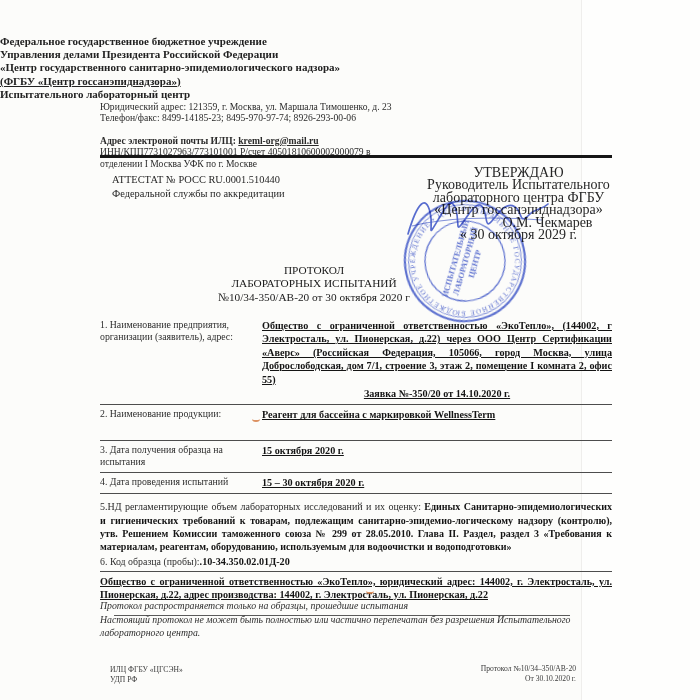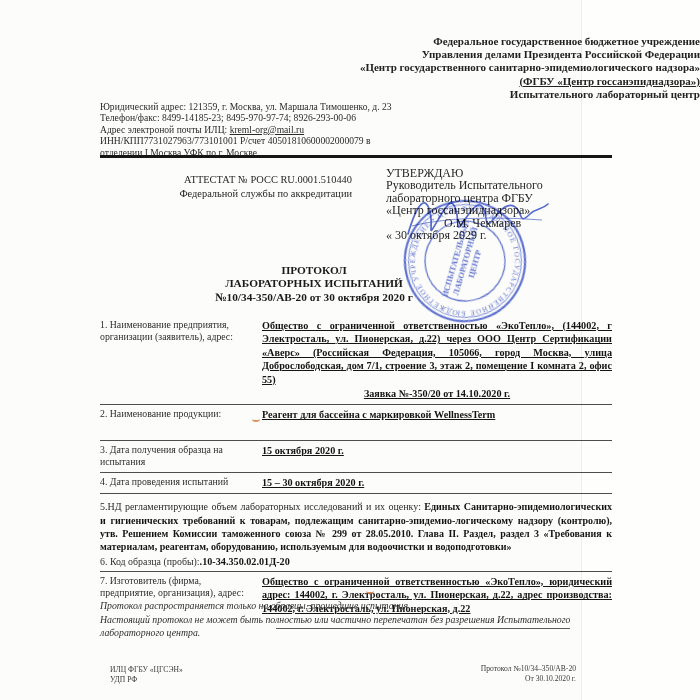--- a/index.html
+++ b/index.html
@@ -8,47 +8,47 @@
     background:#fcfcfa; overflow:hidden;
     font-family:"Liberation Serif", serif; color:#1c1c1c;
   }
   .crease {
     position:absolute; top:0; left:581px; width:119px; height:700px;
     background:#fefefd; border-left:1px solid #efeeec; z-index:0;
   }
   .layer { position:relative; z-index:1; }
 
   
-  .org-header { position:absolute; top:35px; left:0; width:700px; text-align:right;
+  .org-header { position:absolute; top:35px; left:0; width:700px; text-align:left;
     font-weight:bold; font-size:11px; line-height:13.2px; color:#222; }
   .org-header .u { text-decoration:underline; }
 
   .contacts { position:absolute; top:101px; left:100px; width:400px;
     font-size:9.6px; line-height:11.4px; color:#2a2a2a; }
-  .contacts .gap { margin-top:0; }
+  .contacts .gap { margin-top:11px;font-weight:bold; }
   .email-link { text-decoration:underline; color:#2a2a2a; }
 
   .thick-line { position:absolute; top:155px; left:100px; width:512px; height:3px; background:#161616; }
 
   
-  .attestat { position:absolute; top:173px; left:112px; width:240px; text-align:right;
+  .attestat { position:absolute; top:173px; left:112px; width:240px; text-align:left;
     font-size:10.4px; line-height:13.5px; color:#262626; }
-  .approval { position:absolute; top:167px; left:386px; width:205px;
-    font-size:12px; line-height:12.4px; color:#262626; }
+  .approval { position:absolute; top:167px; left:416px; width:205px;
+    font-size:14px; line-height:12.4px; color:#262626;text-align:center; }
   .approval .signer { margin-left:58px; }
 
   
   .stamp-svg { position:absolute; left:398px; top:194px; width:134px; height:134px;
     opacity:.82; mix-blend-mode:multiply; transform:rotate(-12deg); z-index:2; }
   .sig-svg { position:absolute; left:402px; top:190px; width:150px; height:58px;
     opacity:.9; mix-blend-mode:multiply; z-index:3; }
 
   
   .doc-title { position:absolute; top:264px; left:0; width:628px; text-align:center;
-    font-weight:bold; font-size:11.3px; line-height:13.4px; color:#1a1a1a; }
+    font-weight:normal; font-size:11.3px; line-height:13.4px; color:#1a1a1a; }
 
   
   .ptable { position:absolute; top:316px; left:100px; width:512px; font-size:10px; }
   .trow { display:flex; border-bottom:1px solid #4d4d4d; padding:3px 0 4px; }
   .trow.noline { border-bottom:none; }
   .tlabel { width:152px; flex:0 0 152px; padding-right:10px; font-size:9.8px; line-height:12px; color:#2d2d2d; }
   .tvalue { flex:1; font-weight:bold; font-size:10.2px; line-height:13.4px; text-align:justify; color:#141414;text-decoration:underline; }
   .tvalue .centered { text-align:center; margin-top:1px; }
   .pad-b { padding-bottom:14px; }
   .fullrow { border-bottom:none; padding:6px 0 1px; }
@@ -170,21 +170,20 @@
         <div class="p5">
           <span>5.НД  регламентирующие  объем  лабораторных  исследований  и  их  оценку:  </span><b>Единых Санитарно-эпидемиологических и гигиенических требований к товарам, подлежащим санитарно-эпидемио-логическому надзору (контролю),  утв. Решением Комиссии таможенного союза № 299 от 28.05.2010. Глава II. Раздел, раздел 3 «Требования к материалам, реагентам, оборудованию, используемым для водоочистки и водоподготовки»</b>
         </div>
       </div>
 
       <div class="coderow">
         <span>6. Код образца (пробы):</span><b>.10-34.350.02.01Д-20</b>
       </div>
 
       <div class="trow noline">
-        <div class="tlabel">7. Изготовитель (фирма, предприятие, организация), адрес:</div>
         <div class="tvalue">
           <span>Общество с ограниченной ответственностью «ЭкоТепло», юридический адрес: 144002, г. Электросталь, ул. Пионерская, д.22, адрес производства: 144002, г. Электросталь, ул. Пионерская, д.22</span>
           <div class="sig-underline"></div>
         </div>
       </div>
 
     </div>
 
     <div class="notes">
       <p>Протокол распространяется только на образцы, прошедшие испытания</p>

